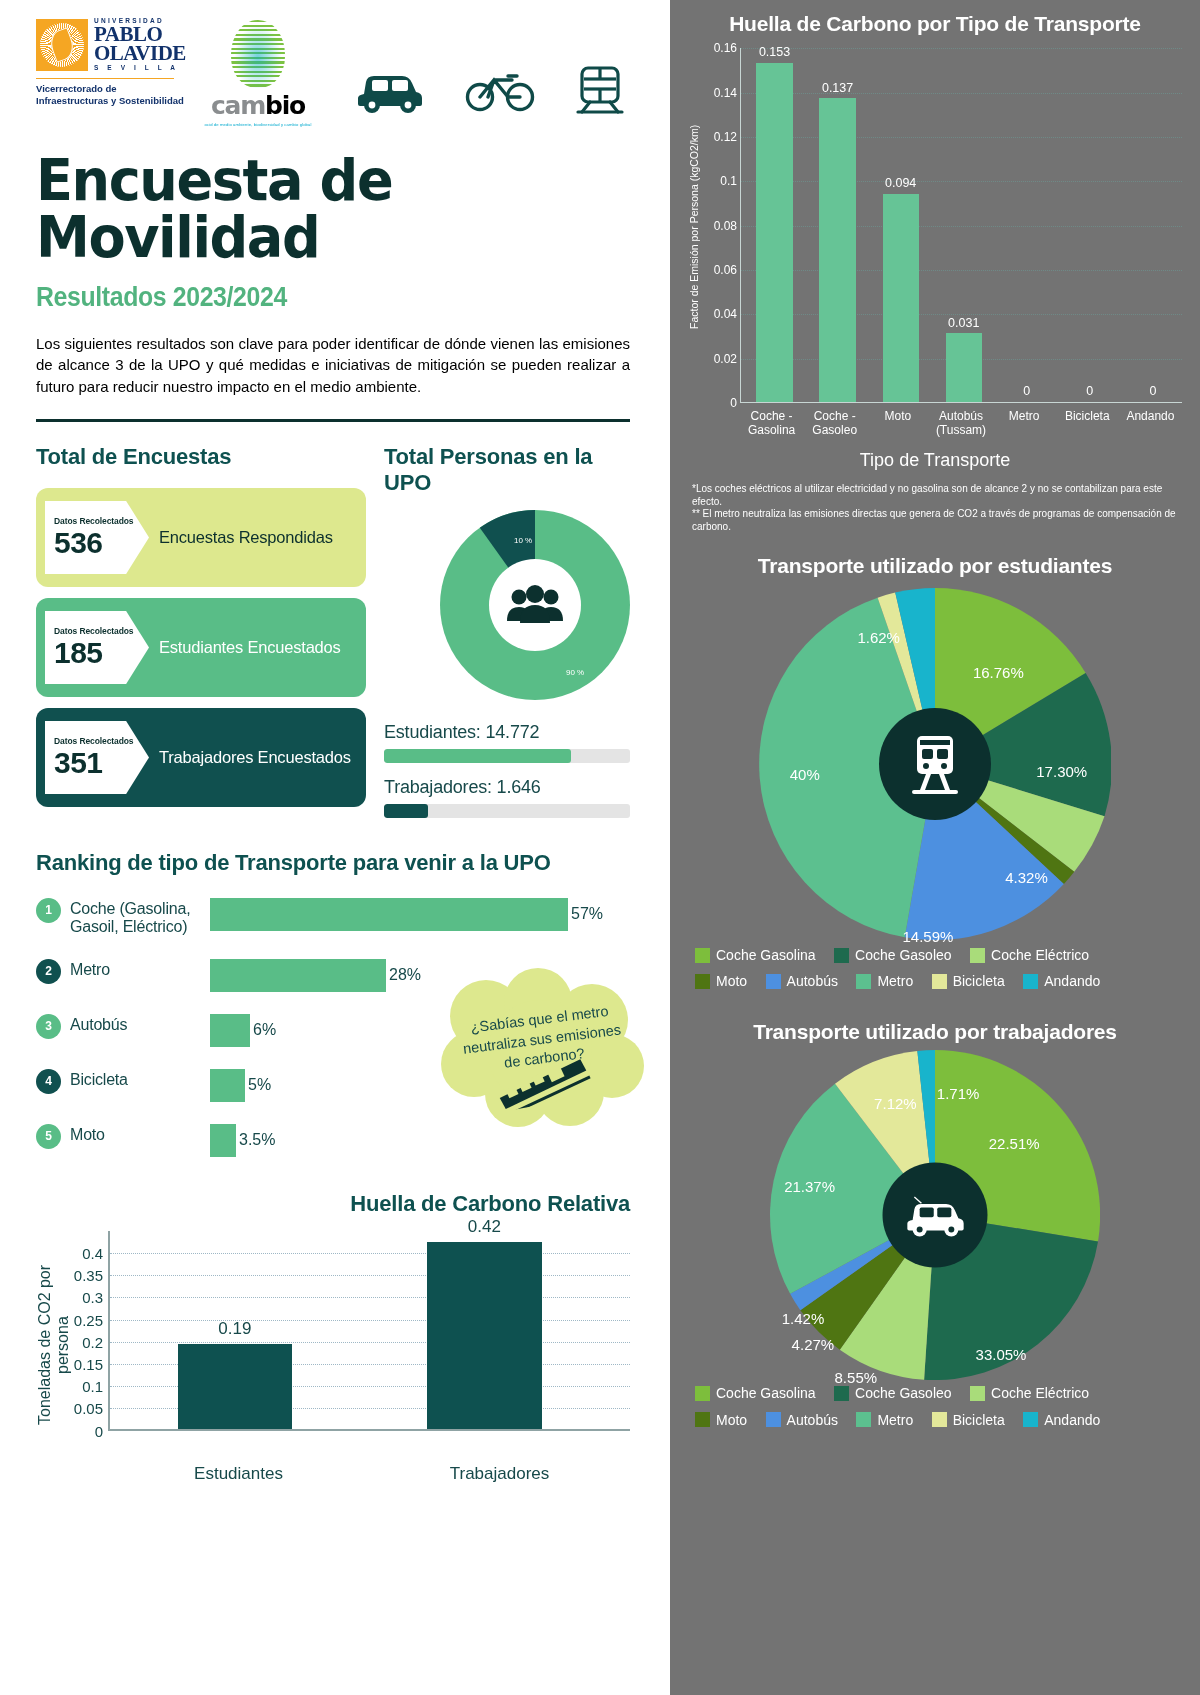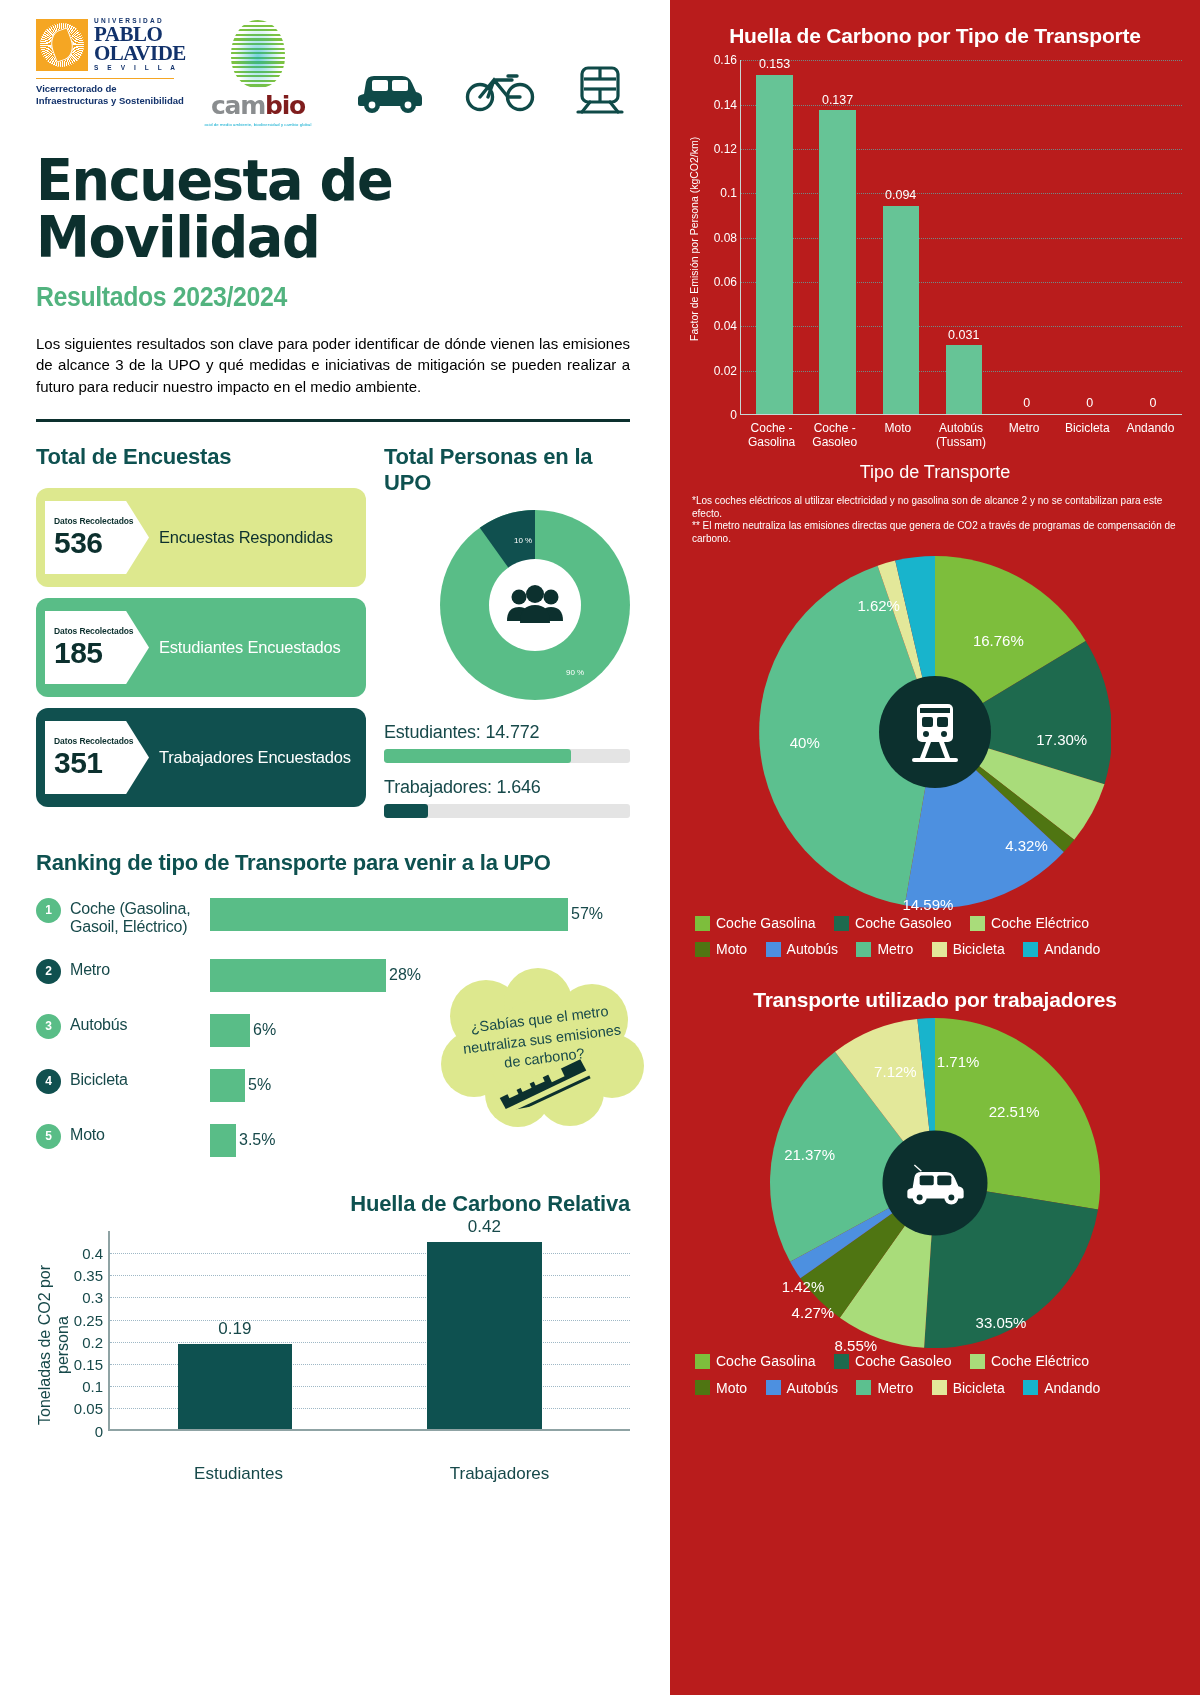--- a/index.html
+++ b/index.html
@@ -68,21 +68,21 @@
   }
   .cambio-fp::after {
     content: ""; position: absolute; inset: 0;
     background: radial-gradient(ellipse at 50% 55%, rgba(0,170,190,0.55) 0%, rgba(0,170,190,0) 62%);
   }
   .cambio-word {
     font-size: 25px; font-weight: bold; letter-spacing: -1.2px; margin-top: 3px;
     font-family: "DejaVu Sans", sans-serif;
   }
   .cambio-word .g { color: #8A8D8F; }
-  .cambio-word .b { color: #7f1d1d; }
+  .cambio-word .b { color: #000000; }
   .cambio-sub { font-size: 4.2px; color: #00A9CE; letter-spacing: 0.1px; margin-top: 2px; }
 
   .tp-icon { color: #0F4A48; margin-top: 46px; }
 
   .main-title {
     font-family: "DejaVu Sans", sans-serif;
     font-size: 57px; font-weight: bold; color: #0C302E;
     letter-spacing: -1.5px; line-height: 1; margin-top: 16px;
     transform: scaleX(0.95); transform-origin: left;
   }
@@ -205,22 +205,22 @@
   .lbar-val {
     position: absolute; font-size: 17px; color: #17494A; transform: translateX(-50%);
   }
   .lchart-xlabels {
     display: flex; margin-left: 72px; margin-top: 5px;
   }
   .lchart-xlabels div { flex: 1; text-align: center; font-size: 17px; color: #17494A; }
 
   
   .right {
-    width: 530px; height: 1695px; background: #b91c1c; color: #ffffff;
-    padding: 24px 18px 0 18px; position: relative;
+    width: 530px; height: 1695px; background: #737373; color: #ffffff;
+    padding: 12px 18px 0 18px; position: relative;
   }
   .r-title {
     text-align: center; font-size: 21px; font-weight: bold; line-height: 1.15;
     letter-spacing: -0.2px; padding: 0 40px;
   }
   .rchart { margin-top: 12px; display: flex; height: 370px; }
   .r-ylab {
     writing-mode: vertical-rl; transform: rotate(180deg);
     font-size: 10.5px; text-align: center; width: 16px; height: 350px;
     align-self: flex-start; margin-top: 4px;
@@ -579,20 +579,21 @@
       <div>Metro</div>
       <div>Bicicleta</div>
       <div>Andando</div>
     </div>
 
     <div class="r-xtitle">Tipo de Transporte</div>
 
     <div class="r-note">*Los coches eléctricos al utilizar electricidad y no gasolina son de alcance 2 y no se contabilizan para este efecto.</div>
     <div class="r-note" style="margin-top:0;">** El metro neutraliza las emisiones directas que genera de CO2 a través de programas de compensación de carbono.</div>
 
+    <div class="pie-title">Transporte utilizado por estudiantes</div>
     <div class="pie-wrap" style="height:352px;width:352px;">
       <svg width="352" height="352" viewBox="0 0 200 200">
         <g transform="translate(100,100)">
 
           <path d="M0 0 L0 -100 A100 100 0 0 1 85.6 -51.7 Z" fill="#7DBE3C"></path>
           <path d="M0 0 L85.6 -51.7 A100 100 0 0 1 96.3 29.7 Z" fill="#1E6A4E"></path>
           <path d="M0 0 L96.3 29.7 A100 100 0 0 1 79.1 61.2 Z" fill="#A9DC7A"></path>
           <path d="M0 0 L79.1 61.2 A100 100 0 0 1 73.2 68.2 Z" fill="#4F7512"></path>
           <path d="M0 0 L73.2 68.2 A100 100 0 0 1 -17.2 98.5 Z" fill="#4D90E0"></path>
           <path d="M0 0 L-17.2 98.5 A100 100 0 0 1 -32.6 -94.5 Z" fill="#5CC08F"></path>

